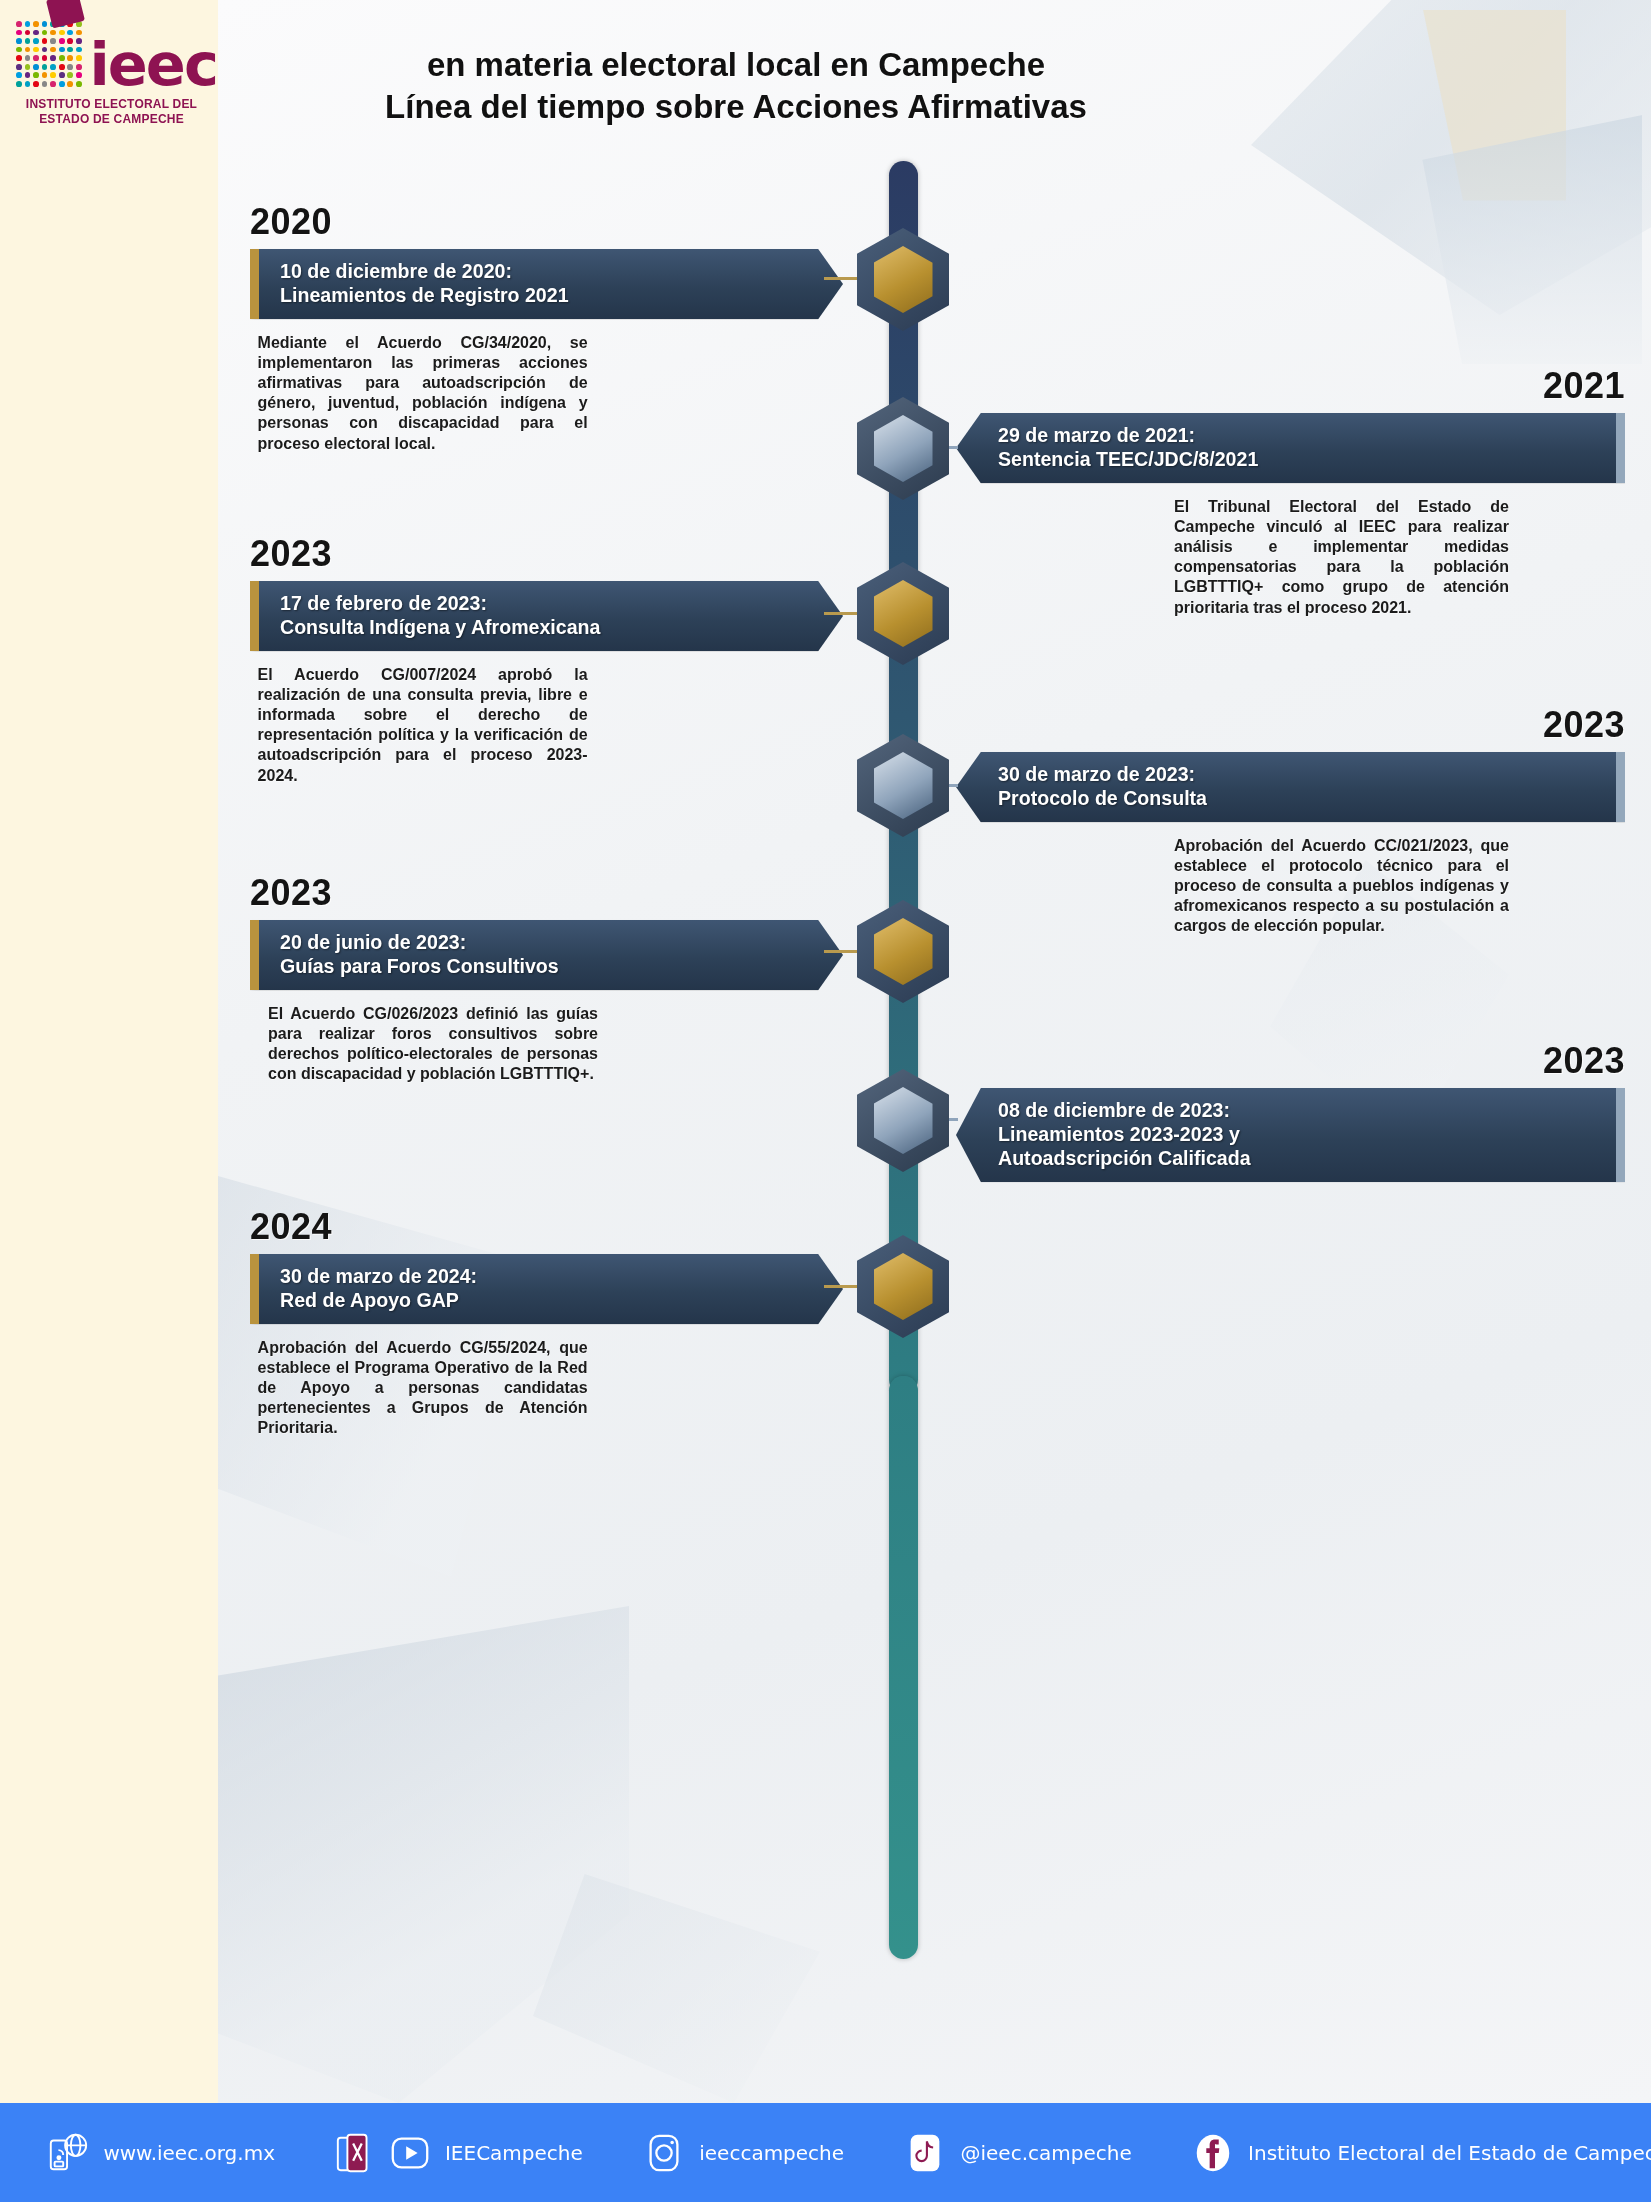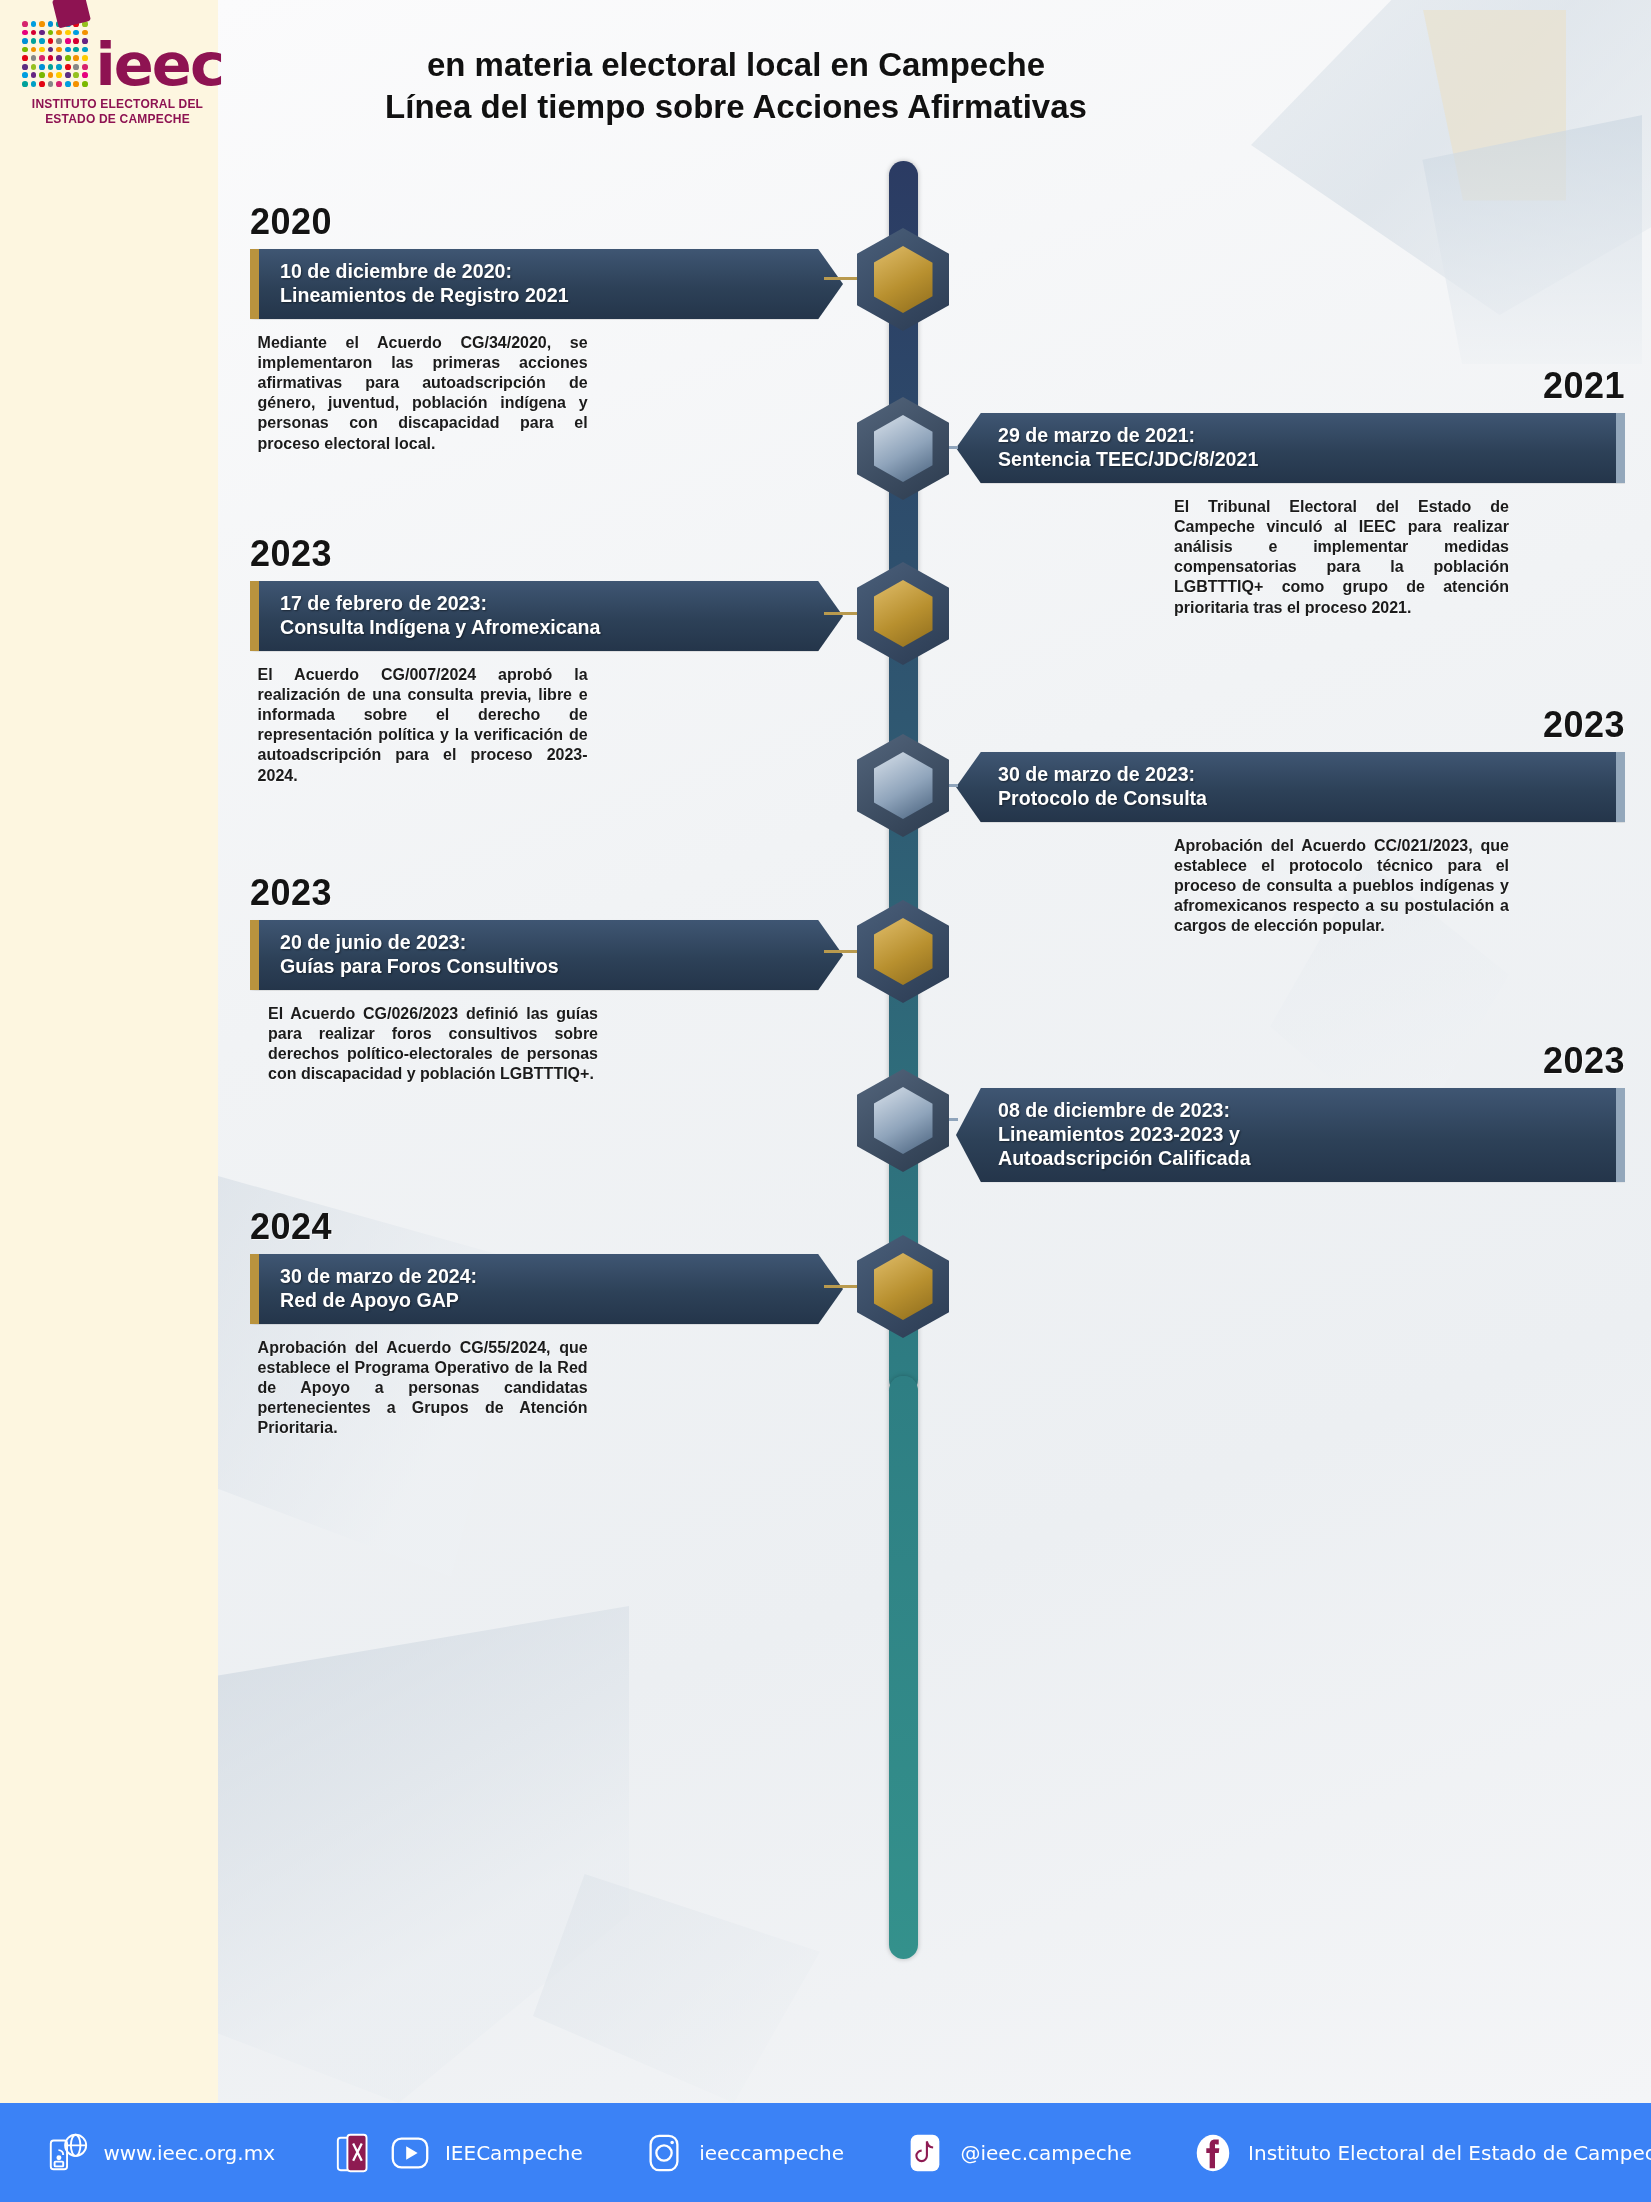--- a/index.html
+++ b/index.html
@@ -36,21 +36,21 @@
         background: linear-gradient(140deg,#d9e0e7,#f1f3f5);
         clip-path: polygon(18% 0,100% 34%,70% 100%,0 62%); opacity:.5;}
   .d7 { right: 143px; top: 860px; width: 239px; height: 287px;
         background: linear-gradient(160deg,#e3e8ed,#f3f5f7);
         clip-path: polygon(40% 0,100% 40%,58% 100%,0 58%); opacity:.45;}
 
   
   .strip { position: absolute; left: 0; top: 0; width: 218px; height: 2103px; background: #fdf6e0; }
 
   
-  .logo { position: absolute; left: 22px; top: 21px; width: 191px; }
+  .logo { position: absolute; left: 16px; top: 21px; width: 191px; }
   .logo-row { display:flex; align-items:flex-end; }
   .dotgrid { display:grid; grid-template-columns: repeat(8,6.7px); grid-auto-rows:6.7px; gap:1.9px; margin-right:6.7px; position:relative; }
   .dotgrid i { display:block; width:5.7px; height:5.7px; border-radius:50%; }
   .ballot { position:absolute; left:32.5px; top:-25px; width:32.5px; height:29px;
             background:#8e1352; transform: rotate(-14deg); border-radius:2.9px; }
   .ieec-word { font-size:59px; font-weight:bold; color:#8e1352; line-height:.78; letter-spacing:-1.9px; font-family:"DejaVu Sans", sans-serif; }
   .logo-sub { margin-top:9.6px; font-size:12px; font-weight:bold; color:#8e1352; line-height:1.2; letter-spacing:0.2px; text-align:center; }
 
   
   .title { position:absolute; left:258px; top:44px; width:956px; text-align:center;

